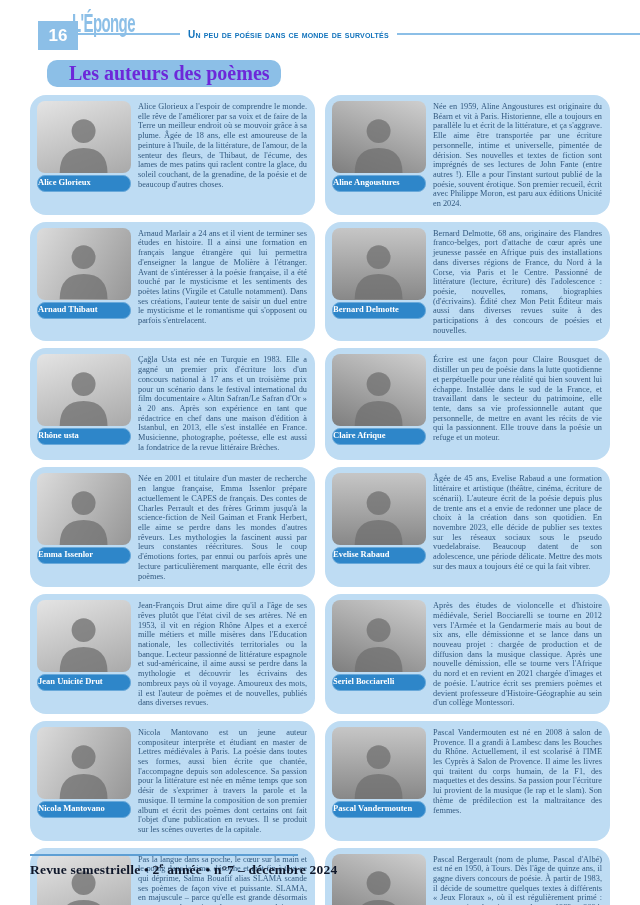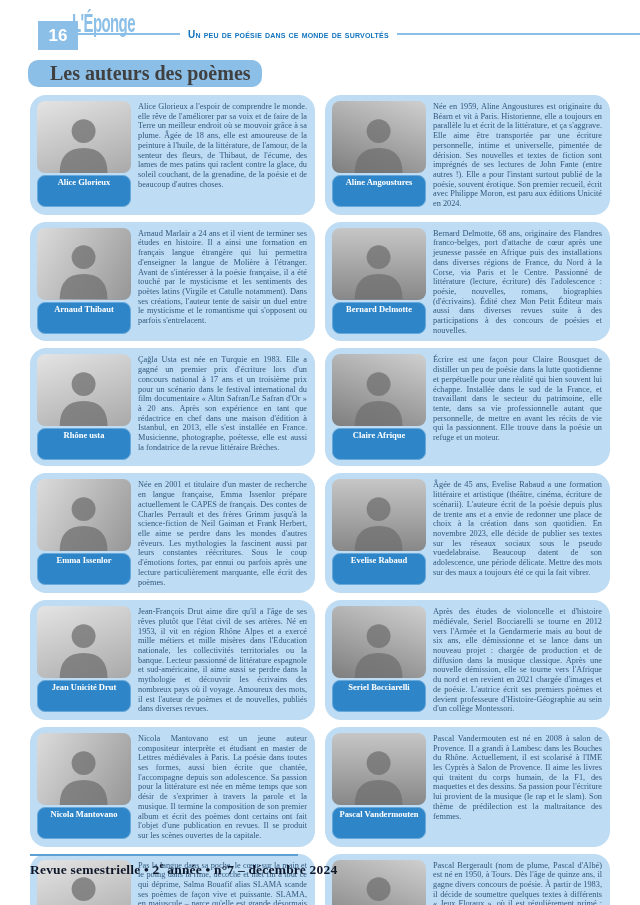--- a/index.html
+++ b/index.html
@@ -24,22 +24,22 @@
     display:flex;align-items:center;
   }
   .rule{flex:1;height:2px;background:#8cbfe7;}
   .rule.left{max-width:112px;flex:0 0 112px;}
   .header-title{
     padding:0 8px;color:#1273bc;font-family:"Liberation Sans",sans-serif;
     font-weight:bold;font-size:10px;font-variant:small-caps;letter-spacing:.2px;white-space:nowrap;
   }
   
   .banner{
-    margin:4px 0 0 28px;width:212px;height:27px;background:#8cbfe7;border-radius:10px;
-    color:#404040;font-weight:bold;font-size:20px;line-height:26px;padding-left:22px;
+    margin:4px 0 0 47px;width:212px;height:27px;background:#8cbfe7;border-radius:10px;
+    color:#6d28d9;font-weight:bold;font-size:20px;line-height:26px;padding-left:22px;
   }
   
   .grid{
     margin:8px 30px 0 30px;display:grid;grid-template-columns:1fr 1fr;gap:7px 10px;
   }
   .card{
     background:#bedcf3;border-radius:16px;padding:6px 8px 6px 7px;
     display:flex;gap:7px;min-height:100px;
   }
   .photo-col{flex:0 0 94px;display:flex;flex-direction:column;}
@@ -47,23 +47,23 @@
     width:94px;height:72px;border-radius:8px;overflow:hidden;
     background:linear-gradient(135deg,#d9d9d9 0%,#b9b9b9 55%,#8f8f8f 100%);
     display:flex;align-items:flex-end;justify-content:center;
   }
   .photo svg{width:80%;height:88%;display:block;}
   .card:nth-child(4n+1) .photo{background:linear-gradient(160deg,#e4e4e4,#a9a9a9);}
   .card:nth-child(4n+2) .photo{background:linear-gradient(200deg,#cfcfcf,#7e7e7e);}
   .card:nth-child(4n+3) .photo{background:linear-gradient(120deg,#dcdcdc,#969696);}
   .card:nth-child(4n)   .photo{background:linear-gradient(180deg,#c6c6c6,#888888);}
   .name-badge{
-    margin-top:2px;height:32px;border-radius:8px;background:#2e86c9;
+    margin-top:2px;height:17px;border-radius:8px;background:#2e86c9;
     border:1px solid #69a9da;box-sizing:border-box;
-    color:#ffffff;font-weight:bold;font-size:8.5px;line-height:13px;text-align:center;
+    color:#ffffff;font-weight:bold;font-size:8.5px;line-height:13px;
     white-space:nowrap;overflow:hidden;
   }
   .bio{
     flex:1;color:#33597f;font-size:8.3px;line-height:1.17;text-align:justify;
     padding-top:1px;
   }
   
   .footer{position:absolute;left:30px;bottom:28px;width:580px;}
   .footer-rule{width:268px;height:2px;background:#5e9fd4;margin-bottom:4px;}
   .footer-text{

